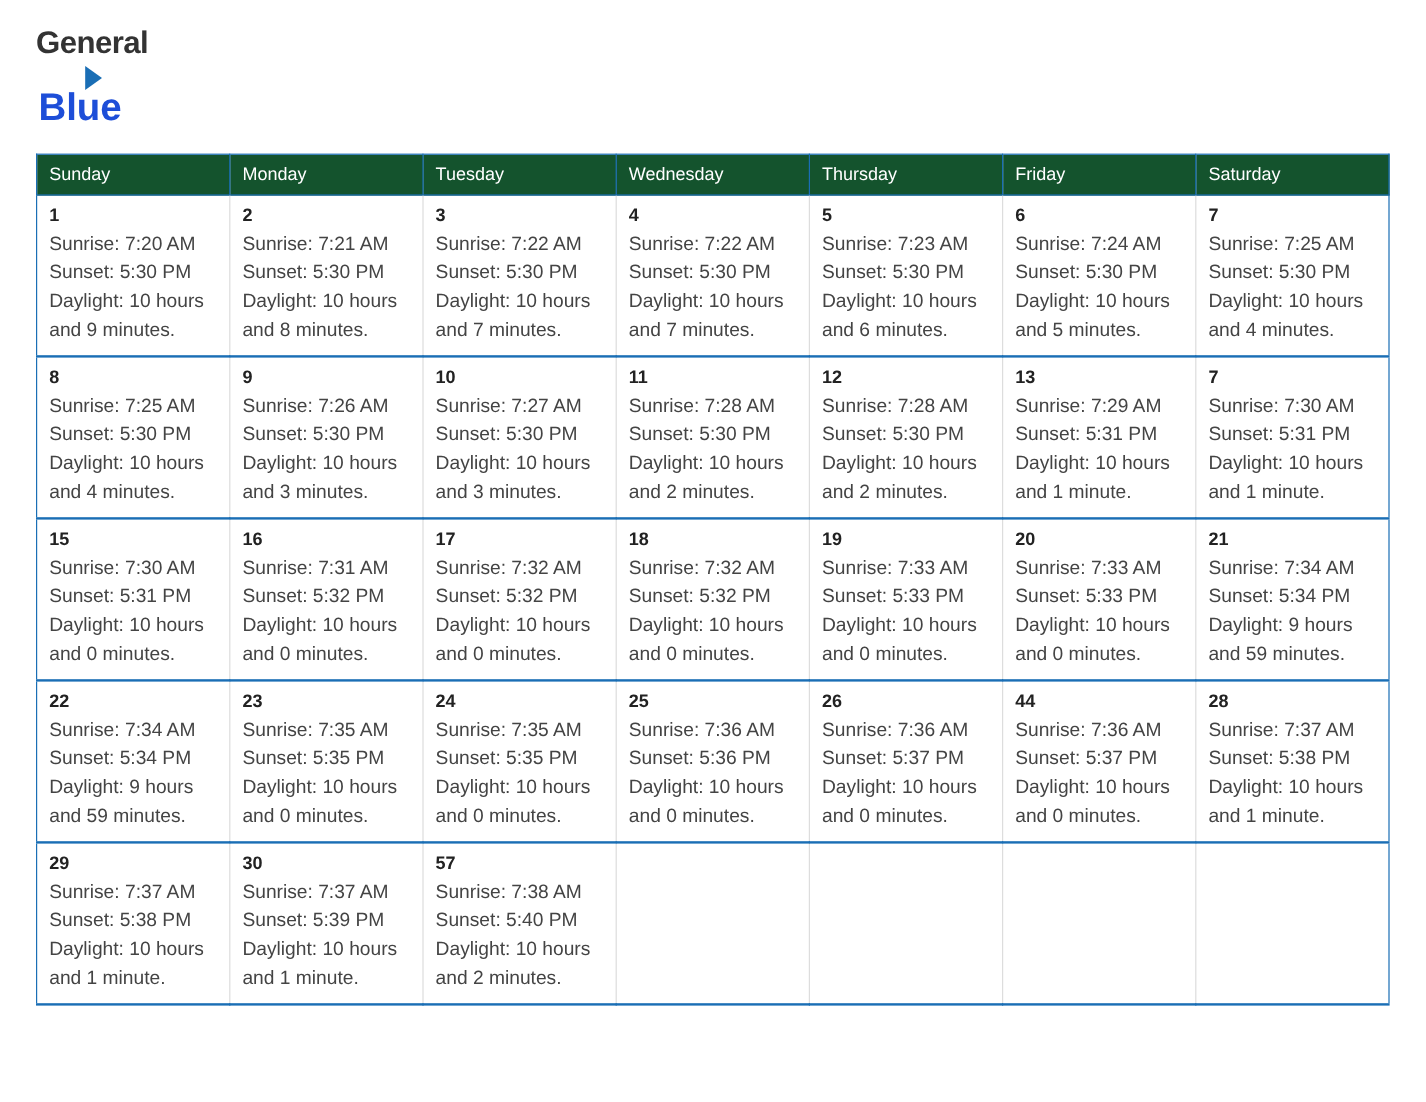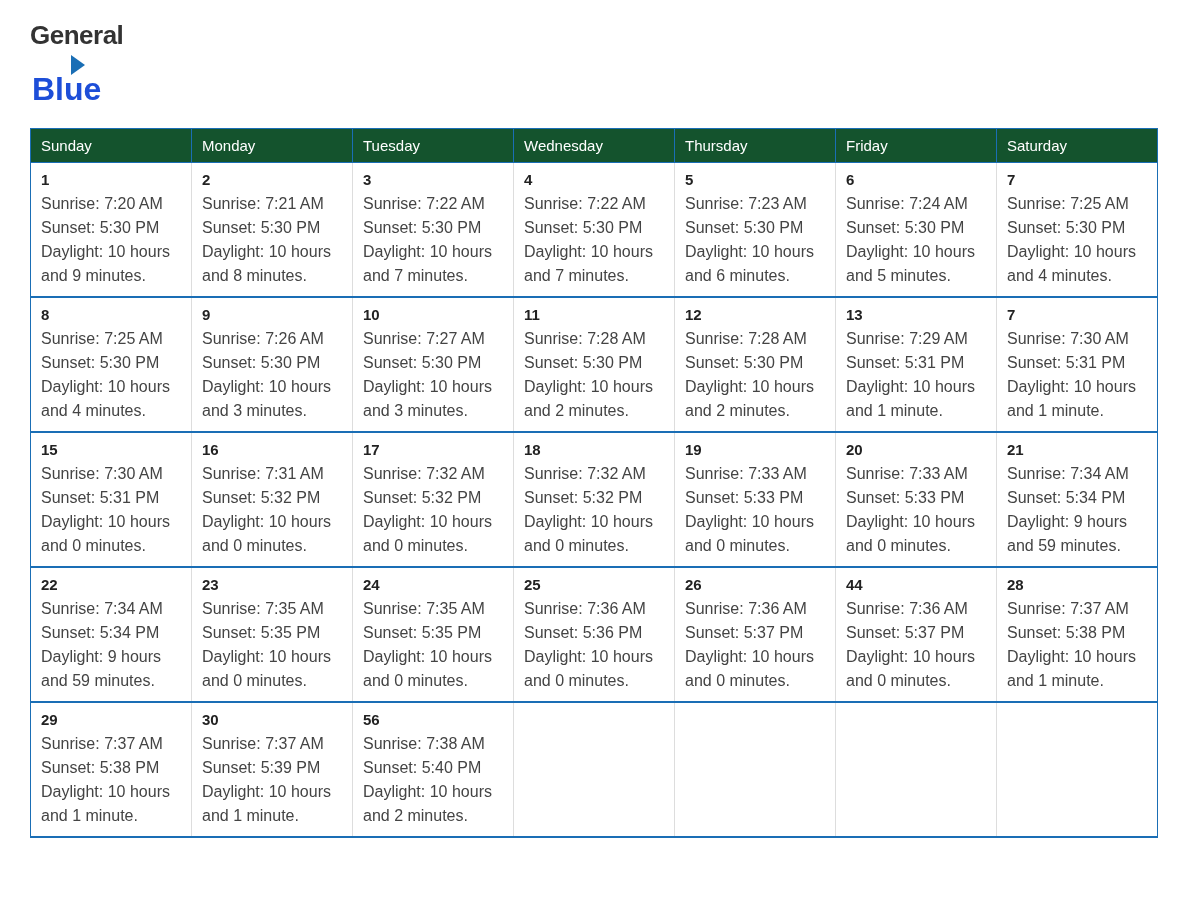--- a/index.html
+++ b/index.html
@@ -262,21 +262,21 @@
       <tr>
         <td>
           <span class="day-number">29</span>
 <div class="day-info">Sunrise: 7:37 AM<br>Sunset: 5:38 PM<br>Daylight: 10 hours and 1 minute.</div>
         </td>
         <td>
           <span class="day-number">30</span>
 <div class="day-info">Sunrise: 7:37 AM<br>Sunset: 5:39 PM<br>Daylight: 10 hours and 1 minute.</div>
         </td>
         <td>
-          <span class="day-number">56</span>
+          <span class="day-number">57</span>
 <div class="day-info">Sunrise: 7:38 AM<br>Sunset: 5:40 PM<br>Daylight: 10 hours and 2 minutes.</div>
         </td>
         <td class="empty-cell"></td>
         <td class="empty-cell"></td>
         <td class="empty-cell"></td>
         <td class="empty-cell"></td>
       </tr>
     </tbody>
 </table>
 

